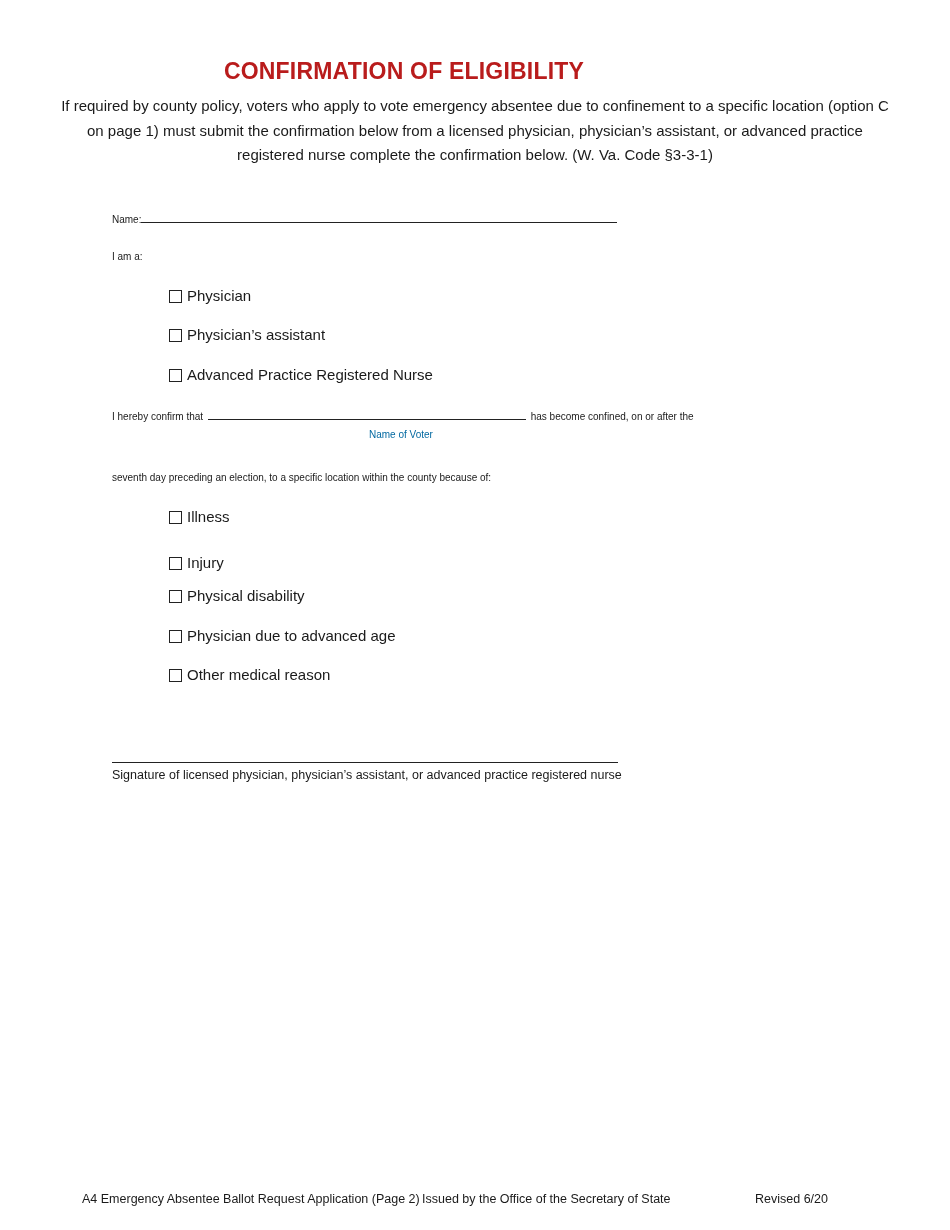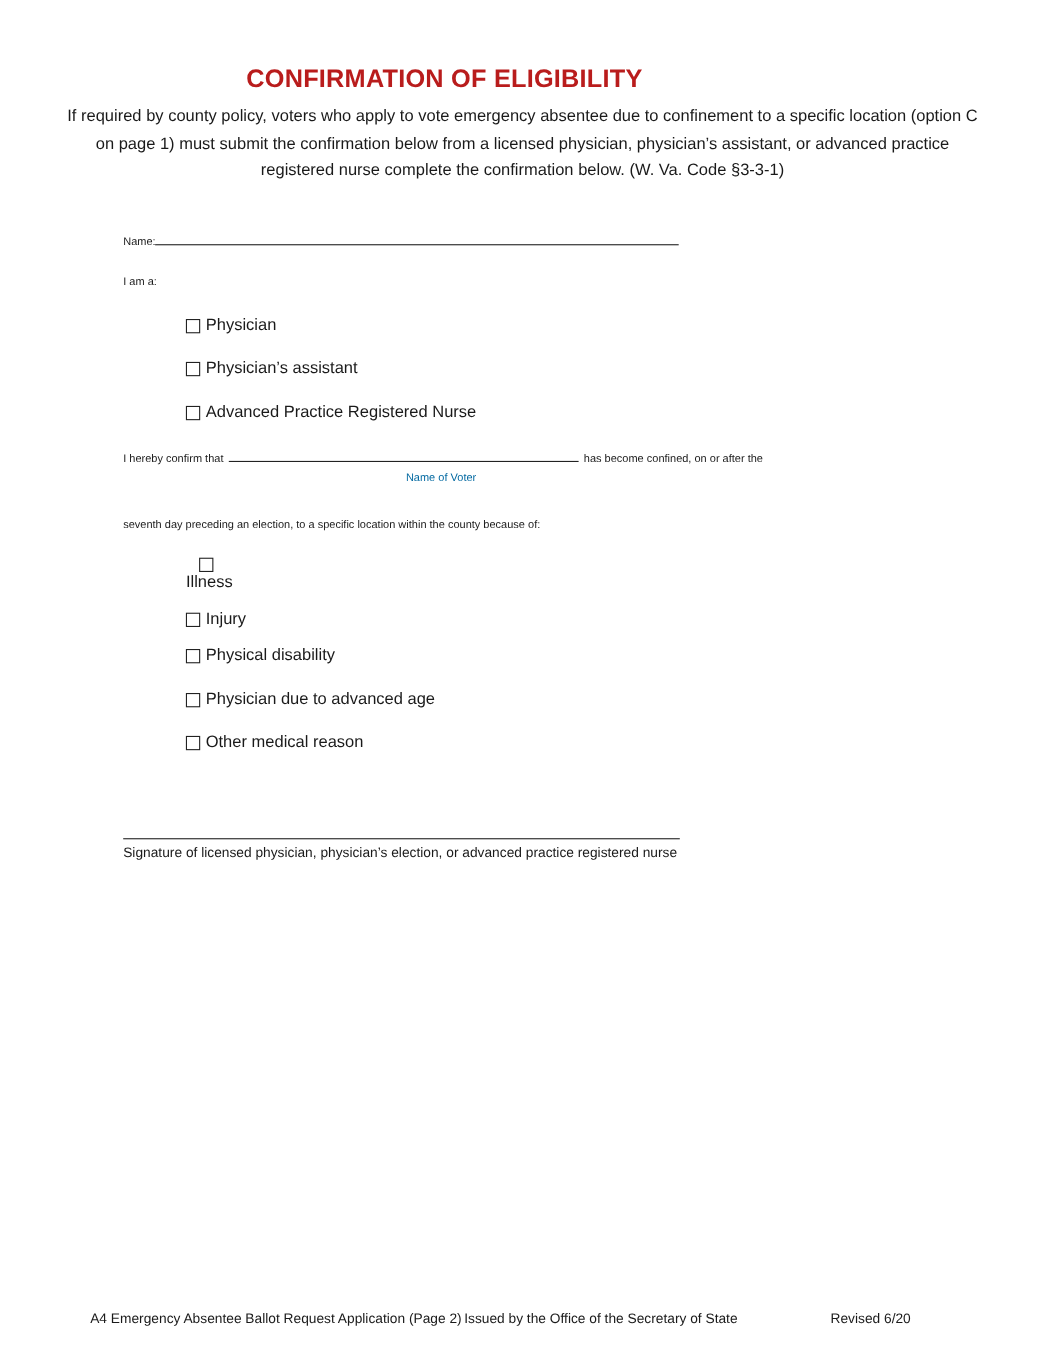--- a/index.html
+++ b/index.html
@@ -126,21 +126,21 @@
 
   <div class="row" style="top:404px;">
     <span>I hereby confirm that</span>
     <span class="blank" style="width:318px; margin:0 2px;"></span>
     <span>has become confined, on or after the</span>
   </div>
   <div class="caption" style="top:429px; left:369px;">Name of Voter</div>
 
   <div class="row" style="top:468px;">seventh day preceding an election, to a specific location within the county because of:</div>
 
-  <div class="check-row" style="top:507px;flex-direction:column;">
+  <div class="check-row" style="top:507px;">
     <span class="checkbox"></span>
     <span>Illness</span>
   </div>
   <div class="check-row" style="top:553px;">
     <span class="checkbox"></span>
     <span>Injury</span>
   </div>
   <div class="check-row" style="top:586px;">
     <span class="checkbox"></span>
     <span>Physical disability</span>
@@ -148,19 +148,19 @@
   <div class="check-row" style="top:626px;">
     <span class="checkbox"></span>
     <span>Physician due to advanced age</span>
   </div>
   <div class="check-row" style="top:665px;">
     <span class="checkbox"></span>
     <span>Other medical reason</span>
   </div>
 
   <div class="sig-line"></div>
-  <div class="sig-caption">Signature of licensed physician, physician’s election, or advanced practice registered nurse</div>
+  <div class="sig-caption">Signature of licensed physician, physician’s assistant, or advanced practice registered nurse</div>
 
   <div class="footer" style="left:56px;margin-left:26px;">A4 Emergency Absentee Ballot Request Application (Page 2)</div>
   <div class="footer" style="left:422px;">Issued by the Office of the Secretary of State</div>
   <div class="footer" style="left:755px;">Revised 6/20</div>
 
 </div>
 
 </body></html>

